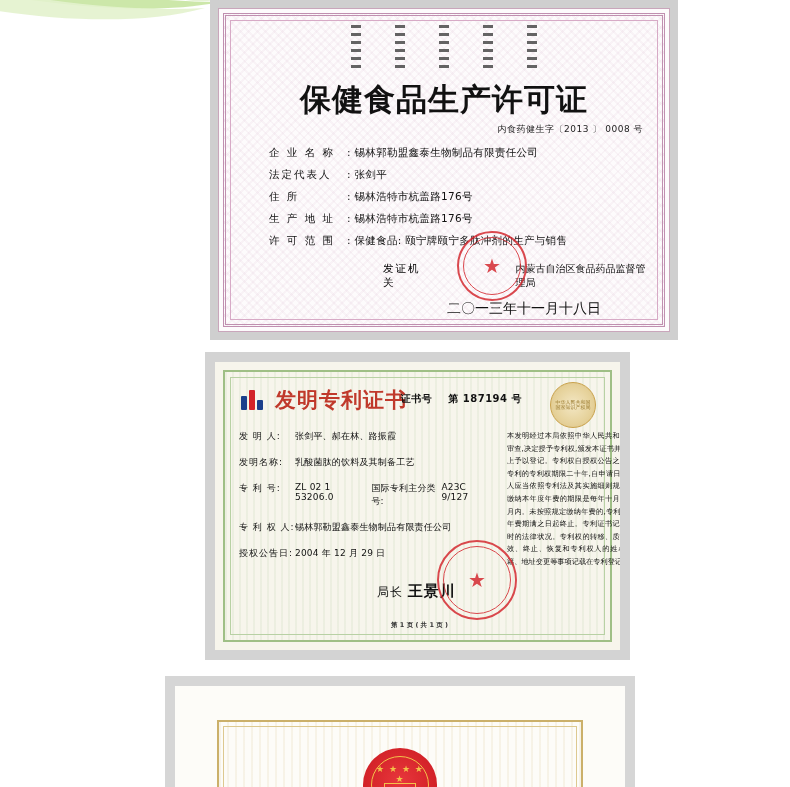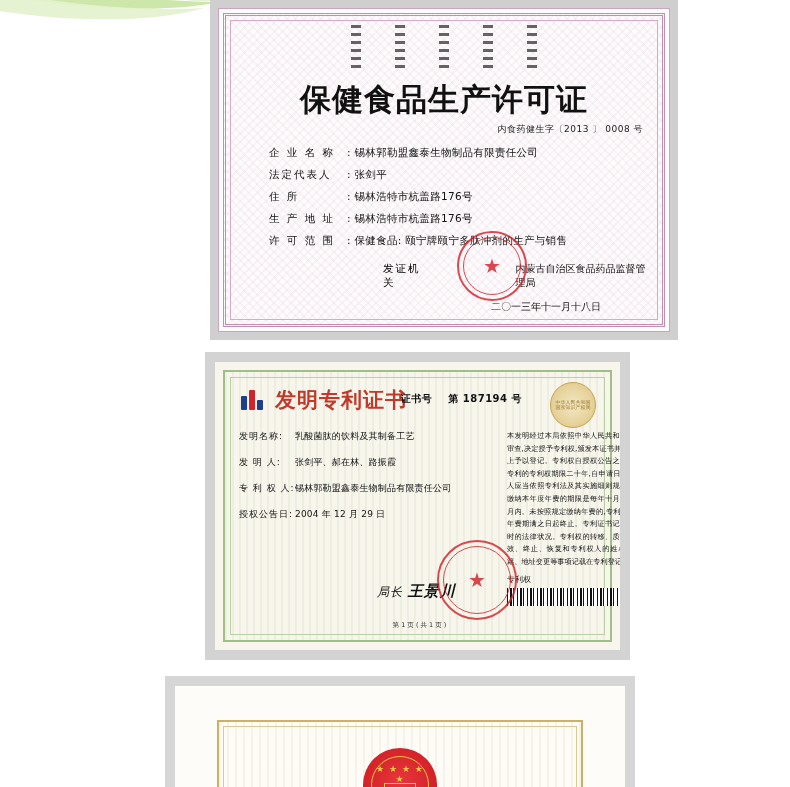--- a/index.html
+++ b/index.html
@@ -140,21 +140,21 @@
     align-items: center;
     font-size: 10.5px;
     margin-top: 14px;
     padding-left: 150px;
     position: relative;
   }
   .issuer-label { letter-spacing: 2px; margin-right: 38px; }
   .issuer-value { color: #111; font-size: 10px; margin-left: 48px; }
   .date-row {
     text-align: right;
-    font-size: 10px;
+    font-size: 14px;
     padding-right: 54px;
     margin-top: 10px;
     color: #111;
   }
   
   .seal {
     position: absolute;
     border-radius: 50%;
     border: 2px solid #d3232a;
     color: #d3232a;
@@ -317,41 +317,41 @@
       #111 0 1px, #fff 1px 3px, #111 3px 5px, #fff 5px 6px,
       #111 6px 7px, #fff 7px 10px);
   }
   .c2-sign {
     position: absolute;
     left: 138px;
     top: 196px;
     font-size: 12px;
     color: #111;
     letter-spacing: 1px;
-    font-style: italic;
   }
   .c2-sign .sig {
     font-family: "DejaVu Serif", "Liberation Serif", serif;
     font-size: 15px;
     font-weight: bold;
   }
   #cert2 .seal2 {
     left: 222px;
     top: 178px;
     width: 76px;
     height: 76px;
   }
   .c2-footer {
     position: absolute;
     bottom: 0;
     left: 0;
     right: 0;
     text-align: center;
     font-size: 6.5px;
     color: #333;
+    font-weight: bold;
   }
 
   
   #cert3 {
     left: 165px;
     top: 676px;
     width: 470px;
     height: 111px;
     background: #d6d6d6;
     padding: 10px 10px 0 10px;
@@ -510,43 +510,47 @@
       <div class="c2-patentno">
         <span>证书号</span>
         &nbsp;&nbsp;
         <span>第 187194 号</span>
       </div>
 
       <div class="c2-badge">中华人民共和国国家知识产权局</div>
 
       <div class="c2-fields">
         <div class="c2-row">
+          <span class="c2-label">发 明 人:</span>
+          <span>张剑平、郝在林、路振霞</span>
+        </div>
+        <div class="c2-row">
           <span class="c2-label">发明名称:</span>
           <span>乳酸菌肽的饮料及其制备工艺</span>
         </div>
         <div class="c2-row">
-          <span class="c2-label">发 明 人:</span>
-          <span>张剑平、郝在林、路振霞</span>
+          <span class="c2-label">专 利 号:</span>
+          <span>ZL 02 1 53206.0</span>
+          &nbsp;&nbsp;&nbsp;
+          <span>国际专利主分类号:</span>
+          &nbsp;
+          <span>A23C 9/127</span>
         </div>
         <div class="c2-row">
           <span class="c2-label">专 利 权 人:</span>
           <span>锡林郭勒盟鑫泰生物制品有限责任公司</span>
         </div>
         <div class="c2-row">
           <span class="c2-label">授权公告日:</span>
           <span>2004 年 12 月 29 日</span>
         </div>
       </div>
 
       <div class="c2-body">本发明经过本局依照中华人民共和国专利法进行审查,决定授予专利权,颁发本证书并在专利登记簿上予以登记。专利权自授权公告之日起生效。本专利的专利权期限二十年,自申请日起算。专利权人应当依照专利法及其实施细则规定缴纳年费。缴纳本年度年费的期限是每年十月三十日前一个月内。未按照规定缴纳年费的,专利权自应当缴纳年费期满之日起终止。专利证书记载专利权登记时的法律状况。专利权的转移、质押、保全、无效、终止、恢复和专利权人的姓名或名称、国籍、地址变更等事项记载在专利登记簿上。</div>
 
-      <div class="c2-rightbottom">
-        <div>专利权</div>
-        <div class="c2-barcode"></div>
-      </div>
 
       <div class="c2-sign">
         <span>局长</span>
         <span class="sig">王景川</span>
       </div>
 
       <div class="c2-footer">第 1 页 ( 共 1 页 )</div>
     </div>
 
     <div class="seal seal2">

